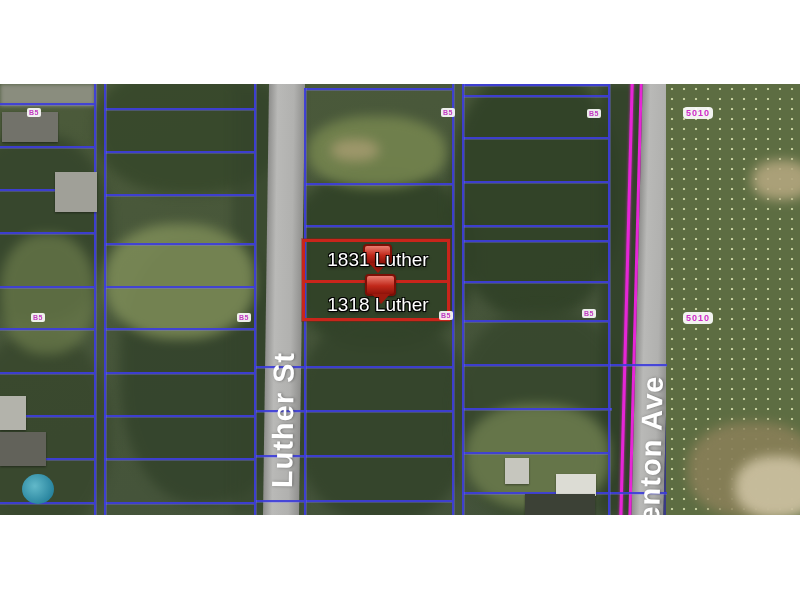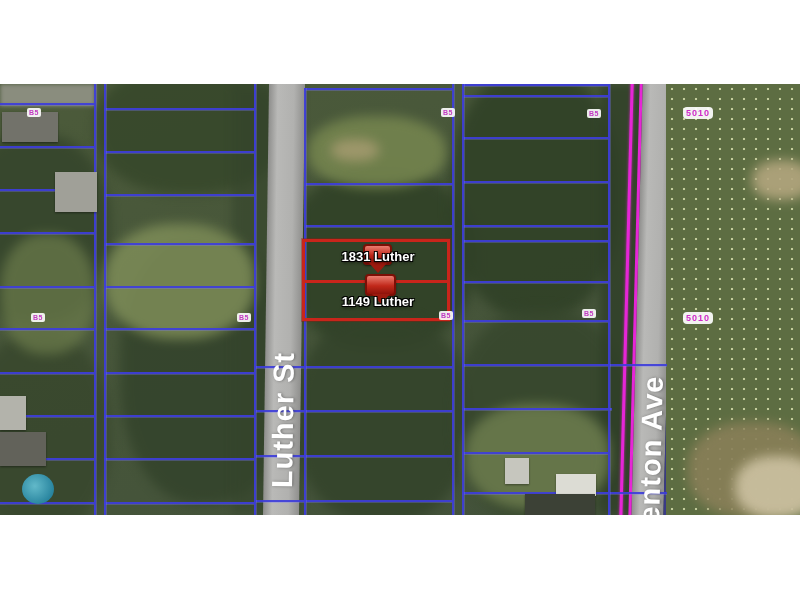--- a/index.html
+++ b/index.html
@@ -28,21 +28,21 @@
   #label-luther{left:183px;top:316px;transform:rotate(-89.2deg);}
   #label-kenton{left:551px;top:345px;transform:rotate(-88.5deg);}
   #hl-box{position:absolute;left:302px;top:155px;width:142px;height:76px;
         border:3px solid var(--c-red);box-shadow:0 0 0 1px rgba(160,20,10,.35);}
   #hl-divider{position:absolute;left:302px;top:196px;width:148px;height:3px;background:var(--c-red);}
   .pin{position:absolute;width:25px;height:17px;border-radius:4px;
         background:linear-gradient(180deg,#ea7d70 0%,#c1281a 55%,#8e130a 100%);
         border:2px solid #7c0f06;box-shadow:0 1px 2px rgba(0,0,0,.5);}
   .pin:after{content:"";position:absolute;left:50%;top:100%;transform:translateX(-50%);
         border:9px solid transparent;border-top:10px solid #9c1a0e;border-bottom:none;}
-  .hl-label{position:absolute;width:160px;text-align:center;color:#fff;font-size:13px;font-weight:700;
+  .hl-label{position:absolute;width:160px;text-align:center;color:#fff;font-size:19px;font-weight:400;
         text-shadow:-1px -1px 0 #000,1px -1px 0 #000,-1px 1px 0 #000,1px 1px 0 #000,0 2px 3px rgba(0,0,0,.6);
         white-space:nowrap;}
   .lotid{position:absolute;background:rgba(255,255,255,.9);color:#c23ac2;font-size:7px;line-height:9px;
         font-weight:700;padding:0 2px;border-radius:2px;letter-spacing:.5px;}
   .routeid{position:absolute;background:rgba(255,255,255,.92);color:#cf2bc8;font-size:9px;line-height:12px;
         font-weight:700;padding:0 3px;border-radius:4px;letter-spacing:1px;}
   #cemetery{position:absolute;left:666px;top:0;width:134px;height:431px;background-color:#5d6d42;
         background-image:radial-gradient(circle,rgba(214,223,172,.85) 1px,transparent 1.6px);
         background-size:12px 10px;}
   .roof{position:absolute;box-shadow:0 1px 2px rgba(0,0,0,.4);}
@@ -144,21 +144,21 @@
     <div class="street-label" id="label-luther">Luther St</div>
     <div class="street-label" id="label-kenton">enton Ave</div>
 
     <div id="hl-box"></div>
     <div id="hl-divider"></div>
 
     <div class="pin" style="left:363px;top:160px;"></div>
     <div class="pin" style="left:365px;top:190px;width:27px;height:18px;"></div>
 
     <div class="hl-label" style="left:298px;top:165px;">1831 Luther</div>
-    <div class="hl-label" style="left:298px;top:210px;">1149 Luther</div>
+    <div class="hl-label" style="left:298px;top:210px;">1318 Luther</div>
 
     <div class="lotid" style="left:27px;top:24px;">B5</div>
     <div class="lotid" style="left:31px;top:229px;">B5</div>
     <div class="lotid" style="left:237px;top:229px;">B5</div>
     <div class="lotid" style="left:441px;top:24px;">B5</div>
     <div class="lotid" style="left:439px;top:227px;">B5</div>
     <div class="lotid" style="left:587px;top:25px;">B5</div>
     <div class="lotid" style="left:582px;top:225px;">B5</div>
 
     <div class="routeid" style="left:683px;top:23px;">5010</div>

